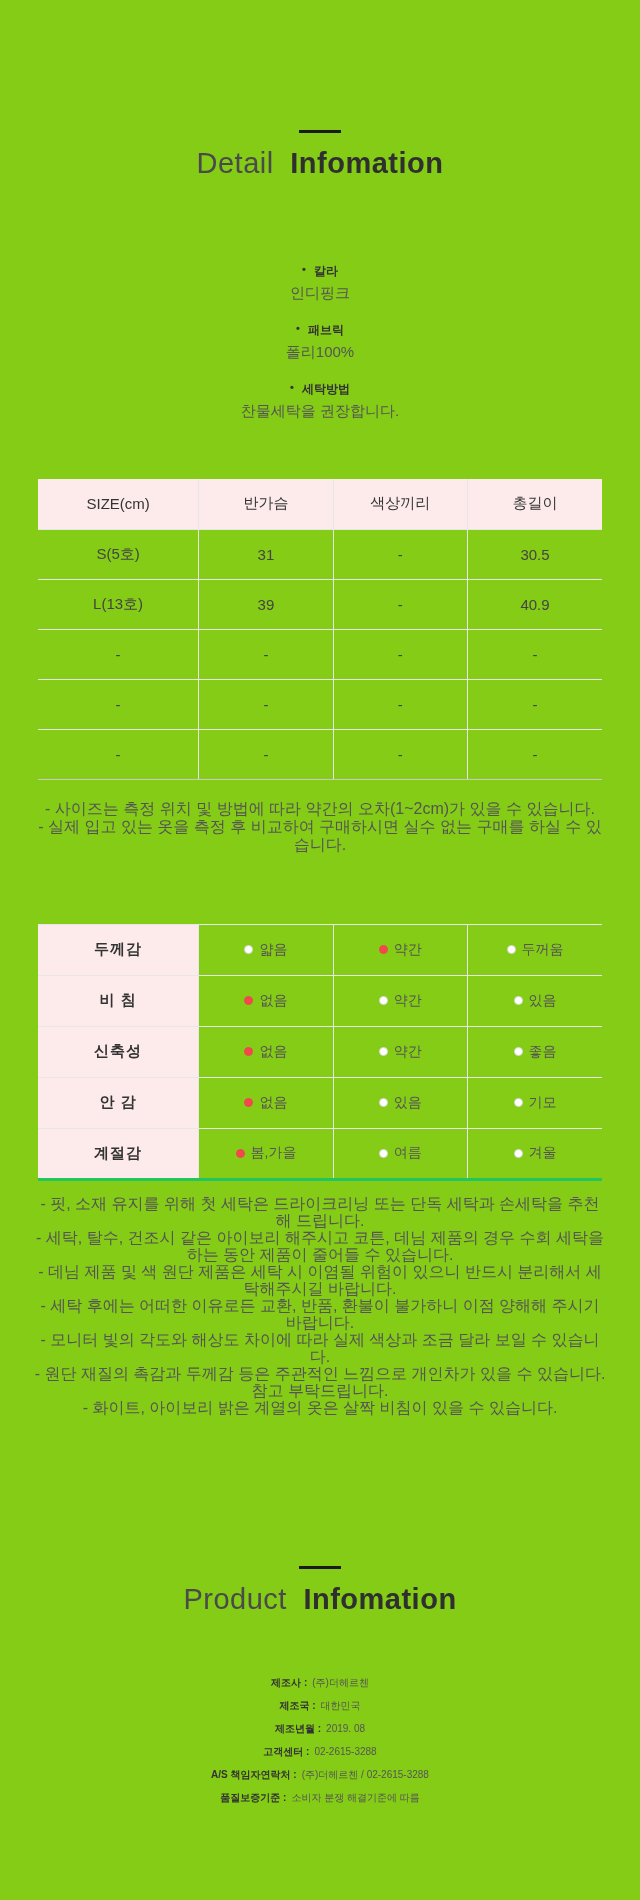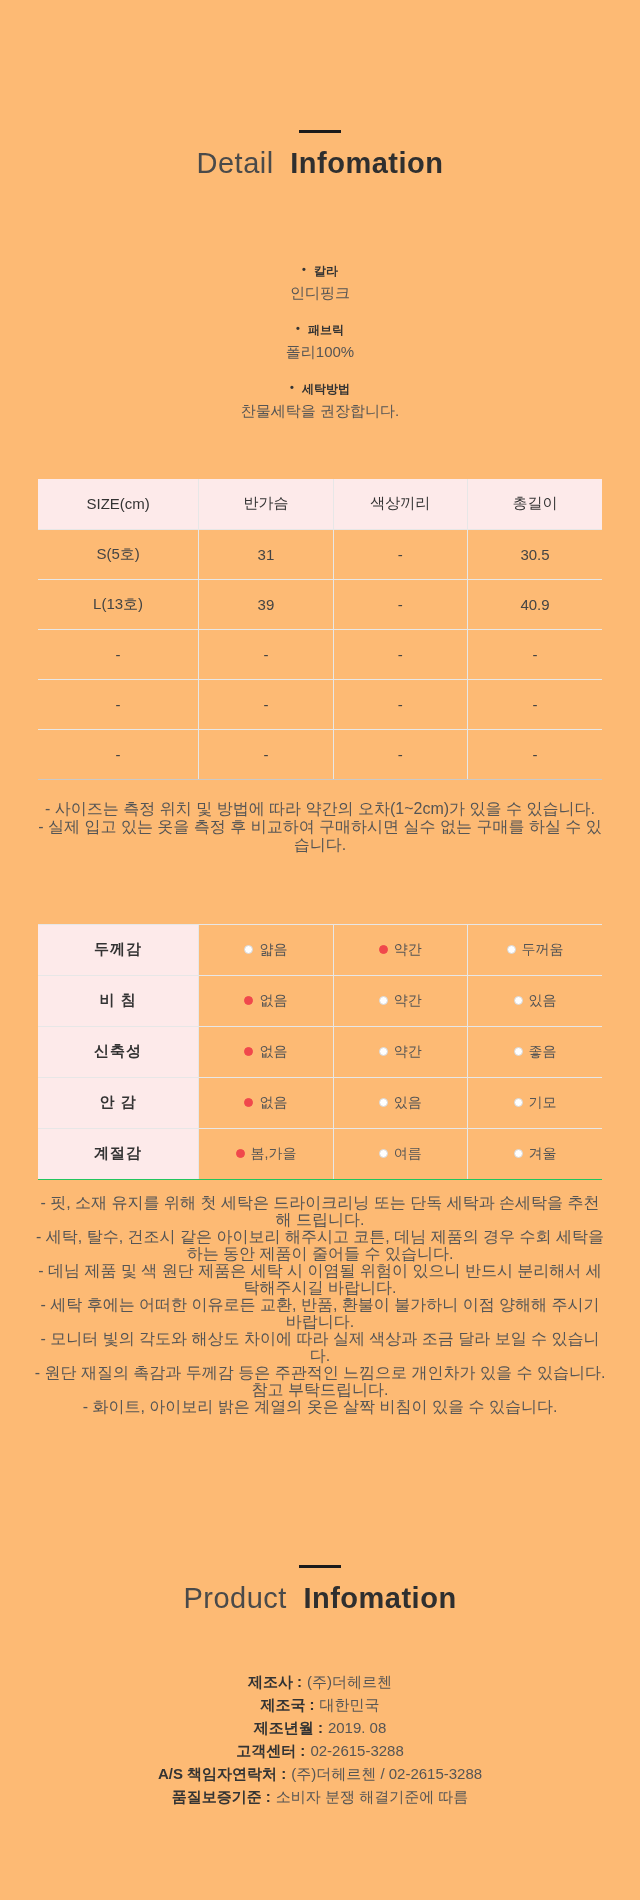--- a/index.html
+++ b/index.html
@@ -1,20 +1,20 @@
 <!DOCTYPE html>
 <html><head>
 <meta charset="utf-8">
 <style>
   * { margin:0; padding:0; box-sizing:border-box; }
   body {
     font-family: "Liberation Sans", "DejaVu Sans", sans-serif;
     background:#ffffff; color:#333;
   }
-  .page { width:640px; height:1900px; margin:0 auto; padding-top:130px; overflow:hidden; background:#fdba74; }
+  .page { width:640px; height:1900px; margin:0 auto; padding-top:130px; overflow:hidden; background:#84cc16; }
 
   
   .title-mark { width:42px; height:3px; background:#1b1b1b; margin:0 auto 14px auto; }
   .section-title { text-align:center; font-size:29px; letter-spacing:0.5px; }
   .section-title .t-light { font-weight:300; color:#4a4a4a; }
   .section-title .t-bold  { font-weight:700; color:#2f2f2f; margin-left:8px; }
 
   
   .specs { margin-top:78px; text-align:center; }
   .spec-group { margin-bottom:14px; }
@@ -33,35 +33,35 @@
   .size-table { margin-top:58px; }
   .size-table thead th { background:#fdeaea; border-top:none; color:#333; }
   .size-table col.c1 { width:28.5%; }
   .size-table tbody tr:last-child td { border-bottom:1px solid #c9c9c9; }
   .notes { width:575px; margin:20px auto 0 auto; }
   .note { font-size:16px; color:#555; line-height:18px;text-align:center; }
 
   .feature-table { margin-top:70px; }
   .feature-table th { background:#fdeaea; font-weight:700; color:#333; font-size:15px; letter-spacing:1px; }
   .feature-table td { height:51px; font-size:14px; color:#555; }
-  .feature-table tbody tr:last-child > * { border-bottom:1px solid #22c55e; }
+  .feature-table tbody tr:last-child > * { border-bottom:3px solid #22c55e; }
   .opt { display:inline-flex; align-items:center;justify-content:center; }
   .radio {
     width:9px; height:9px; border-radius:50%;
     border:1px solid #d7d7d7; background:#fff;
     display:inline-block; margin-right:6px; flex:0 0 auto;
   }
   .radio[data-state="on"] { background:#f0484c; border-color:#f0484c; }
   .care-notes { margin-top:14px; }
   .care-notes .note { line-height:17px; }
 
   
   .product-section { margin-top:150px; }
   .product-info { margin-top:55px; text-align:center; }
-  .info-line { font-size:15px; line-height:23px; color:#555; }
+  .info-line { font-size:10px; line-height:23px; color:#555; }
   .info-label { font-weight:700; color:#333; margin-right:5px; }
 </style>
 </head>
 <body>
 
 <div class="page">
 
   <div class="title-mark"></div>
   <h1 class="section-title">
     <span class="t-light">Detail</span>

